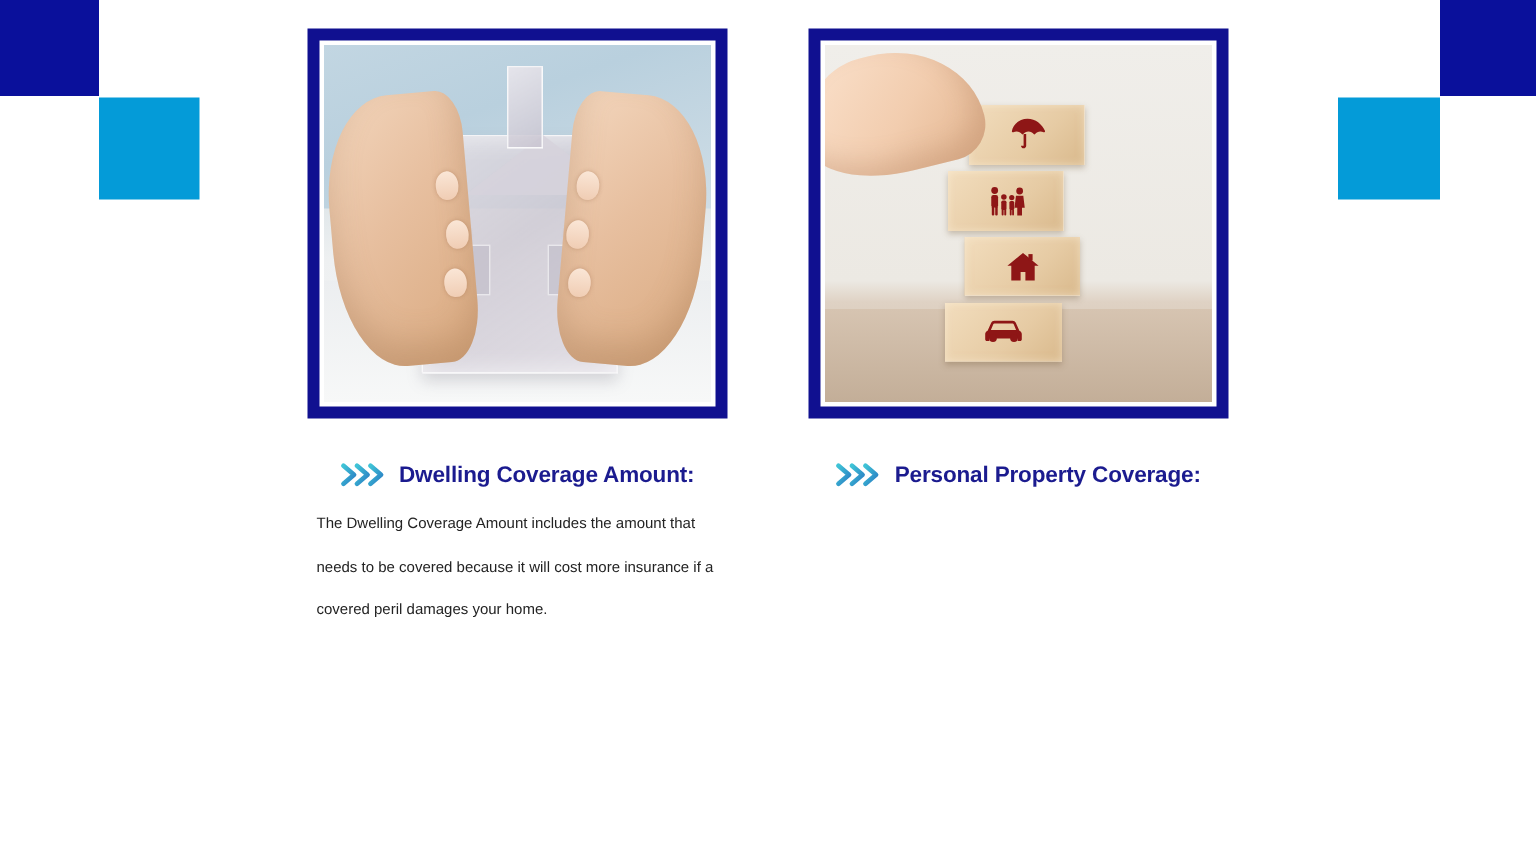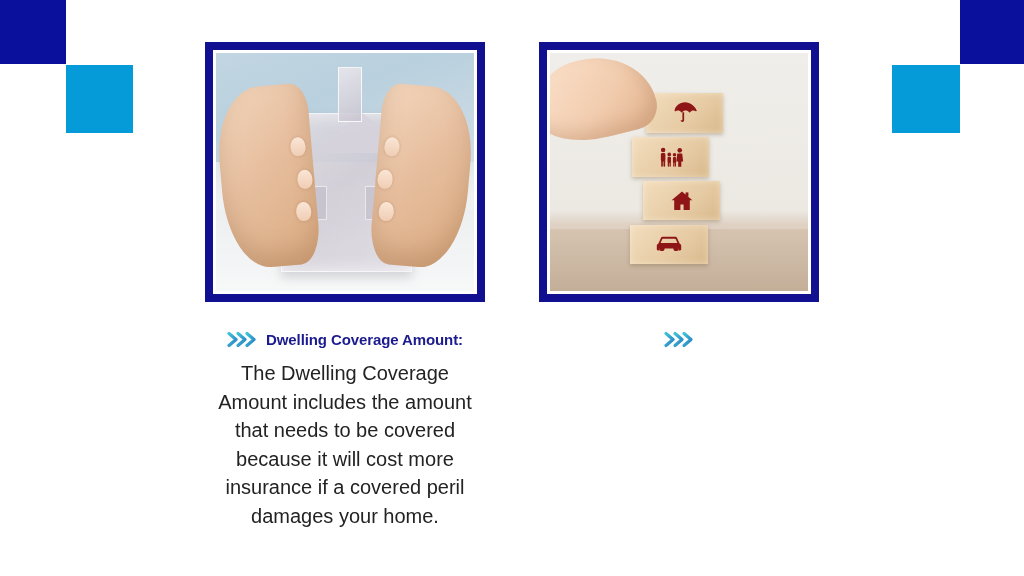--- a/index.html
+++ b/index.html
@@ -28,21 +28,21 @@
   
   .columns {
     position: absolute;
     left: 0; top: 0;
     width: 1024px;
     height: 576px;
     display: flex;
     justify-content: center;
     gap: 54px;
     box-sizing: border-box;
-    padding-top: 42px;
+    padding-top: 19px;
   }
   .column {
     width: 280px;
     display: flex;
     flex-direction: column;
     align-items: center;
   }
 
   
   .photo-frame {
@@ -199,22 +199,21 @@
   .heading {
     font-size: 15px;
     font-weight: bold;
     color: #1b1b8f;
     letter-spacing: -0.1px;
     line-height: 1;
   }
   .body-copy {
     margin-top: 11px;
     width: 268px;
-    text-align: center;
-    font-size: 20px;
+    font-size: 10px;
     line-height: 28.5px;
     color: #232323;
   }
 </style>
 </head>
 <body>
 
 <div class="deco deco-navy-tl" style="background:#0A109B"></div>
 <div class="deco deco-cyan-tl" style="background:#049BD8"></div>
 <div class="deco deco-navy-tr" style="background:#0A109B"></div>
@@ -322,17 +321,18 @@
         <defs>
           <linearGradient id="cg2" x1="0" y1="0" x2="1" y2="1">
             <stop offset="0" stop-color="#3fc3d6"></stop>
             <stop offset="1" stop-color="#2a7fc4"></stop>
           </linearGradient>
         </defs>
         <path d="M2 2.5 L9 8.5 L2 14.5" fill="none" stroke="url(#cg2)" stroke-width="3.2" stroke-linecap="round" stroke-linejoin="round"></path>
         <path d="M11 2.5 L18 8.5 L11 14.5" fill="none" stroke="url(#cg2)" stroke-width="3.2" stroke-linecap="round" stroke-linejoin="round"></path>
         <path d="M20 2.5 L27 8.5 L20 14.5" fill="none" stroke="url(#cg2)" stroke-width="3.2" stroke-linecap="round" stroke-linejoin="round"></path>
       </svg>
+      <span class="heading">Personal Property Coverage:</span>
     </div>
 
   </div>
 
 </div>
 
 </body></html>

